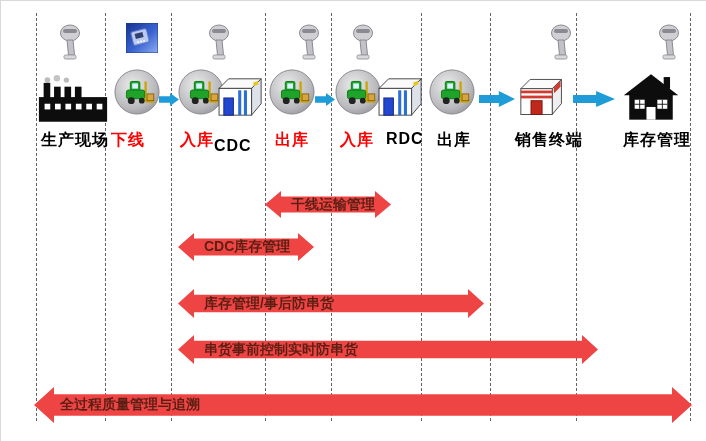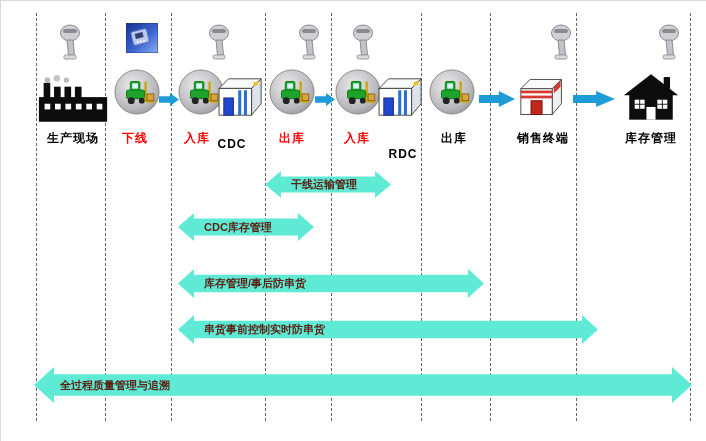--- a/index.html
+++ b/index.html
@@ -1,29 +1,29 @@
 <!DOCTYPE html>
 <html><head>
 <meta charset="utf-8">
 <style>
   html,body{margin:0;padding:0;background:#f6f6f6;font-family:"Liberation Sans",sans-serif;}
   #canvas{position:relative;width:706px;height:441px;background:#ffffff;border:1px solid #d9d9d9;
           margin:0 auto;overflow:hidden;}
   .vline{position:absolute;top:12px;height:408px;width:0;border-left:1px dashed #4a4a4a;opacity:.85;}
   .stage-icon{position:absolute;}
-  .stage-label{position:absolute;font-size:12px;font-weight:bold;color:#000;text-align:center;
+  .stage-label{position:absolute;font-size:16px;font-weight:bold;color:#000;
                white-space:nowrap;letter-spacing:1px;}
   .stage-label.red{color:#ff0000;}
   .arrow-right{position:absolute;background:#1e9cd7;
       clip-path:polygon(0 25%,55% 25%,55% 0,100% 50%,55% 100%,55% 75%,0 75%);}
-  .band{position:absolute;background:#5eead4;display:flex;align-items:center;
-      padding-left:26px;box-sizing:border-box;font-size:11px;font-weight:bold;color:#5c1f14;
+  .band{position:absolute;background:#ef4444;display:flex;align-items:center;
+      padding-left:26px;box-sizing:border-box;font-size:14px;font-weight:bold;color:#5c1f14;
       white-space:nowrap;overflow:hidden;
       clip-path:polygon(0 50%,16px 0,16px 20%,calc(100% - 16px) 20%,calc(100% - 16px) 0,100% 50%,
-                        calc(100% - 16px) 100%,calc(100% - 16px) 80%,16px 80%,16px 100%);}
+                        calc(100% - 16px) 100%,calc(100% - 16px) 80%,16px 80%,16px 100%);margin-top:20px;}
   .band.big{clip-path:polygon(0 50%,20px 0,20px 20%,calc(100% - 20px) 20%,calc(100% - 20px) 0,100% 50%,
                         calc(100% - 20px) 100%,calc(100% - 20px) 80%,20px 80%,20px 100%);}
   .title{position:absolute;left:0;top:411px;width:706px;text-align:center;font-size:14px;
          font-weight:bold;color:#000;}
   svg{display:block;}
 </style>
 </head>
 <body>
 
 <div id="canvas">
@@ -254,26 +254,26 @@
         <line x1="19.5" y1="30" x2="19.5" y2="40" stroke="#0d0d0d"></line>
         <line x1="14" y1="35" x2="25" y2="35" stroke="#0d0d0d"></line>
       <rect x="39" y="30" width="11" height="10" fill="#fff"></rect>
         <line x1="44.5" y1="30" x2="44.5" y2="40" stroke="#0d0d0d"></line>
         <line x1="39" y1="35" x2="50" y2="35" stroke="#0d0d0d"></line>
       <rect x="27" y="38" width="10" height="14" fill="#fff"></rect>
     </svg>
   </div>
 
   <div class="stage-label" style="left:40px;top:129px;width:64px">生产现场</div>
-  <div class="stage-label red" style="left:116px;top:129px;width:36px">下线</div>
+  <div class="stage-label red" style="left:110px;top:129px;width:36px">下线</div>
   <div class="stage-label red" style="left:179px;top:129px;width:34px">入库</div>
   <div class="stage-label" style="left:213px;top:136px;width:36px">CDC</div>
   <div class="stage-label red" style="left:274px;top:129px;width:34px">出库</div>
   <div class="stage-label red" style="left:339px;top:129px;width:34px">入库</div>
-  <div class="stage-label" style="left:385px;top:146px;width:34px">RDC</div>
+  <div class="stage-label" style="left:385px;top:129px;width:34px">RDC</div>
   <div class="stage-label" style="left:436px;top:129px;width:34px">出库</div>
   <div class="stage-label" style="left:514px;top:129px;width:56px">销售终端</div>
   <div class="stage-label" style="left:622px;top:129px;width:56px">库存管理</div>
 
   <div class="band" style="left:264px;top:170px;width:126px;height:27px">干线运输管理</div>
 
   <div class="band" style="left:177px;top:212px;width:136px;height:28px">CDC库存管理</div>
 
   <div class="band" style="left:177px;top:268px;width:306px;height:29px">库存管理/事后防串货</div>
 

